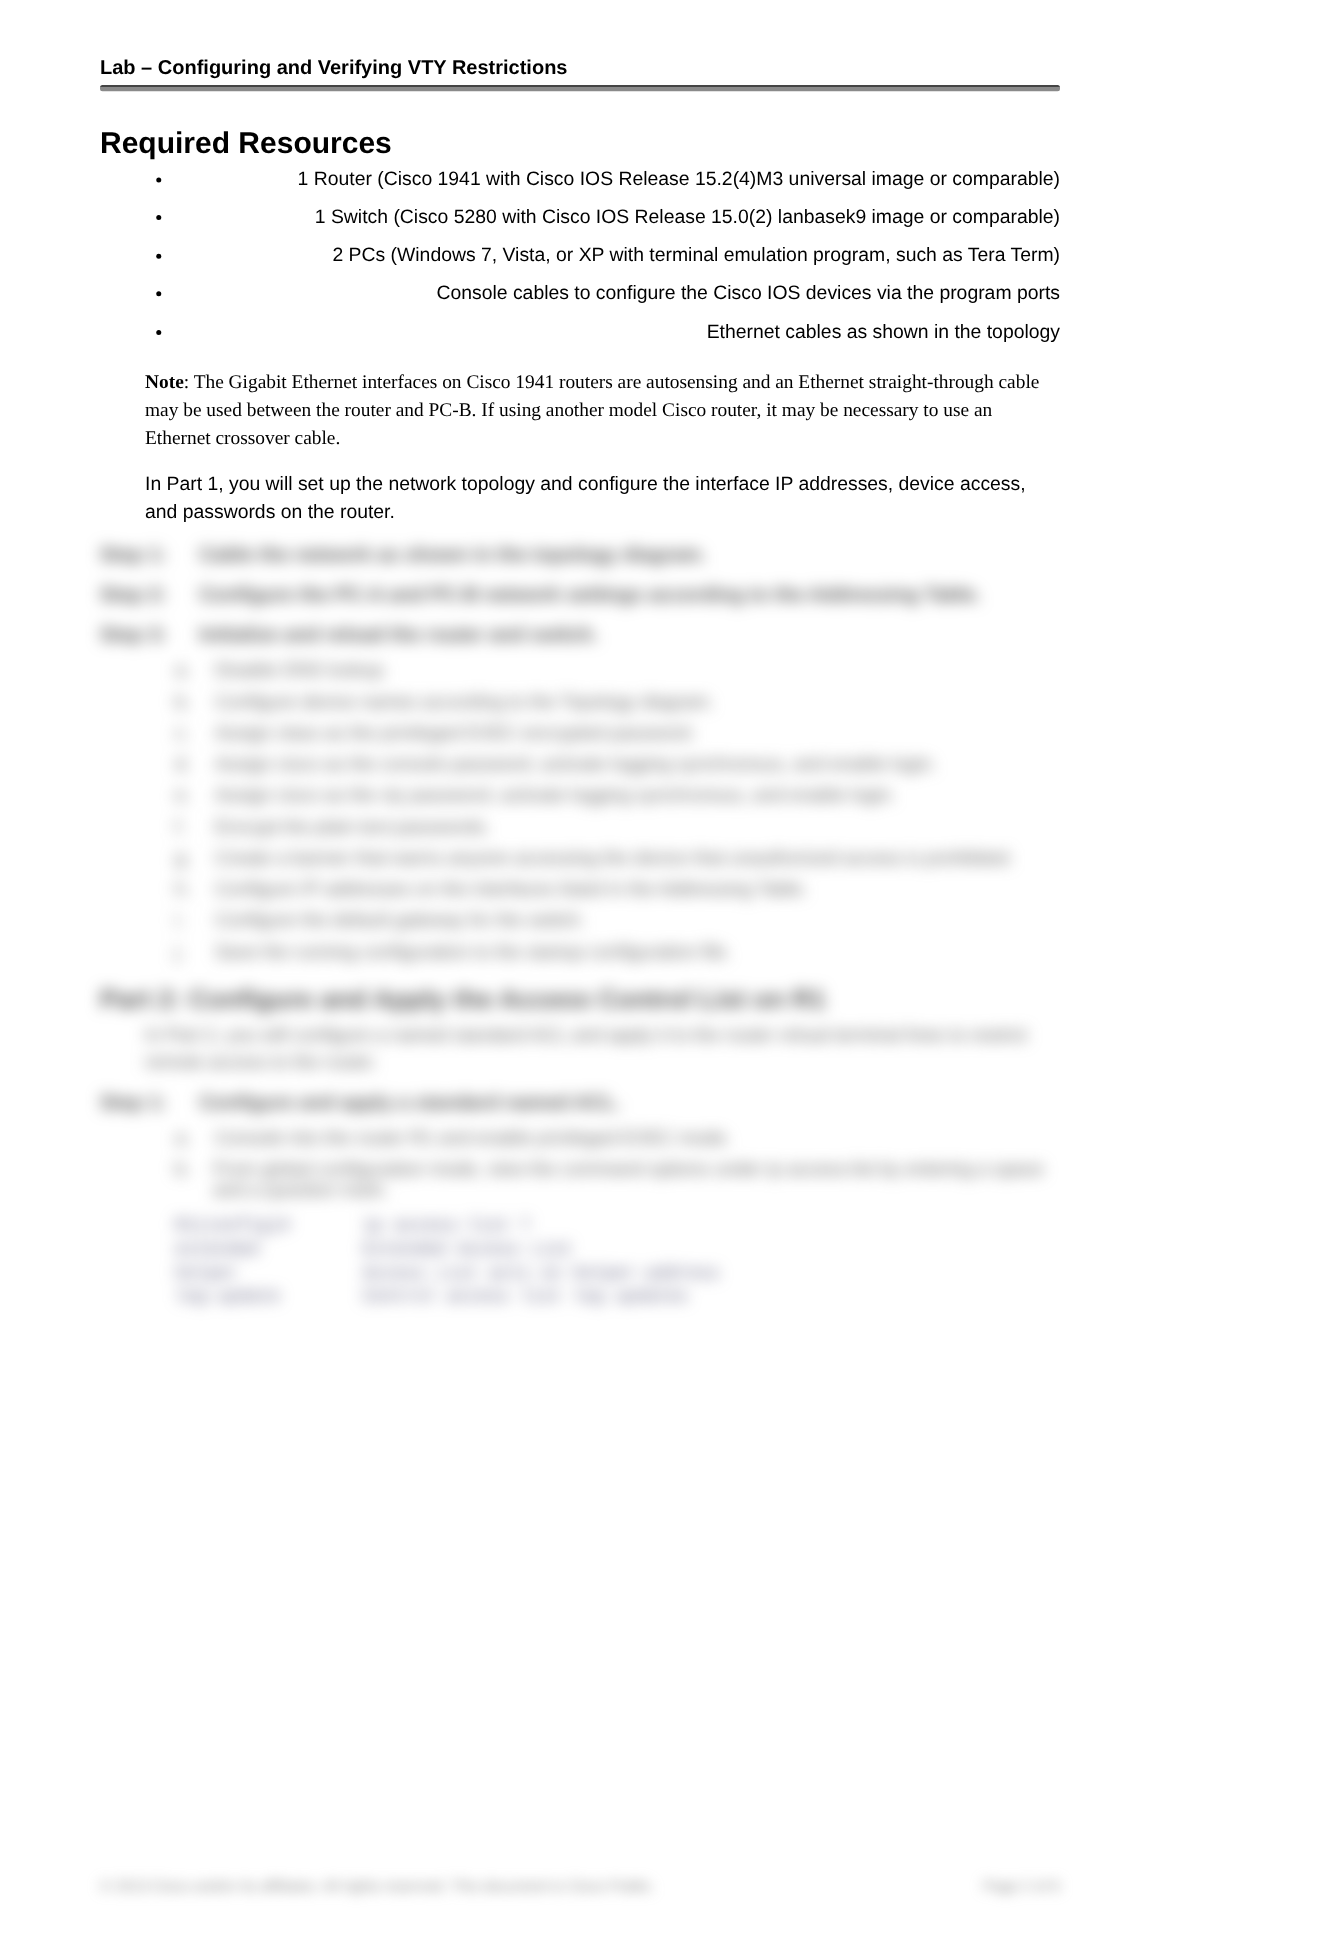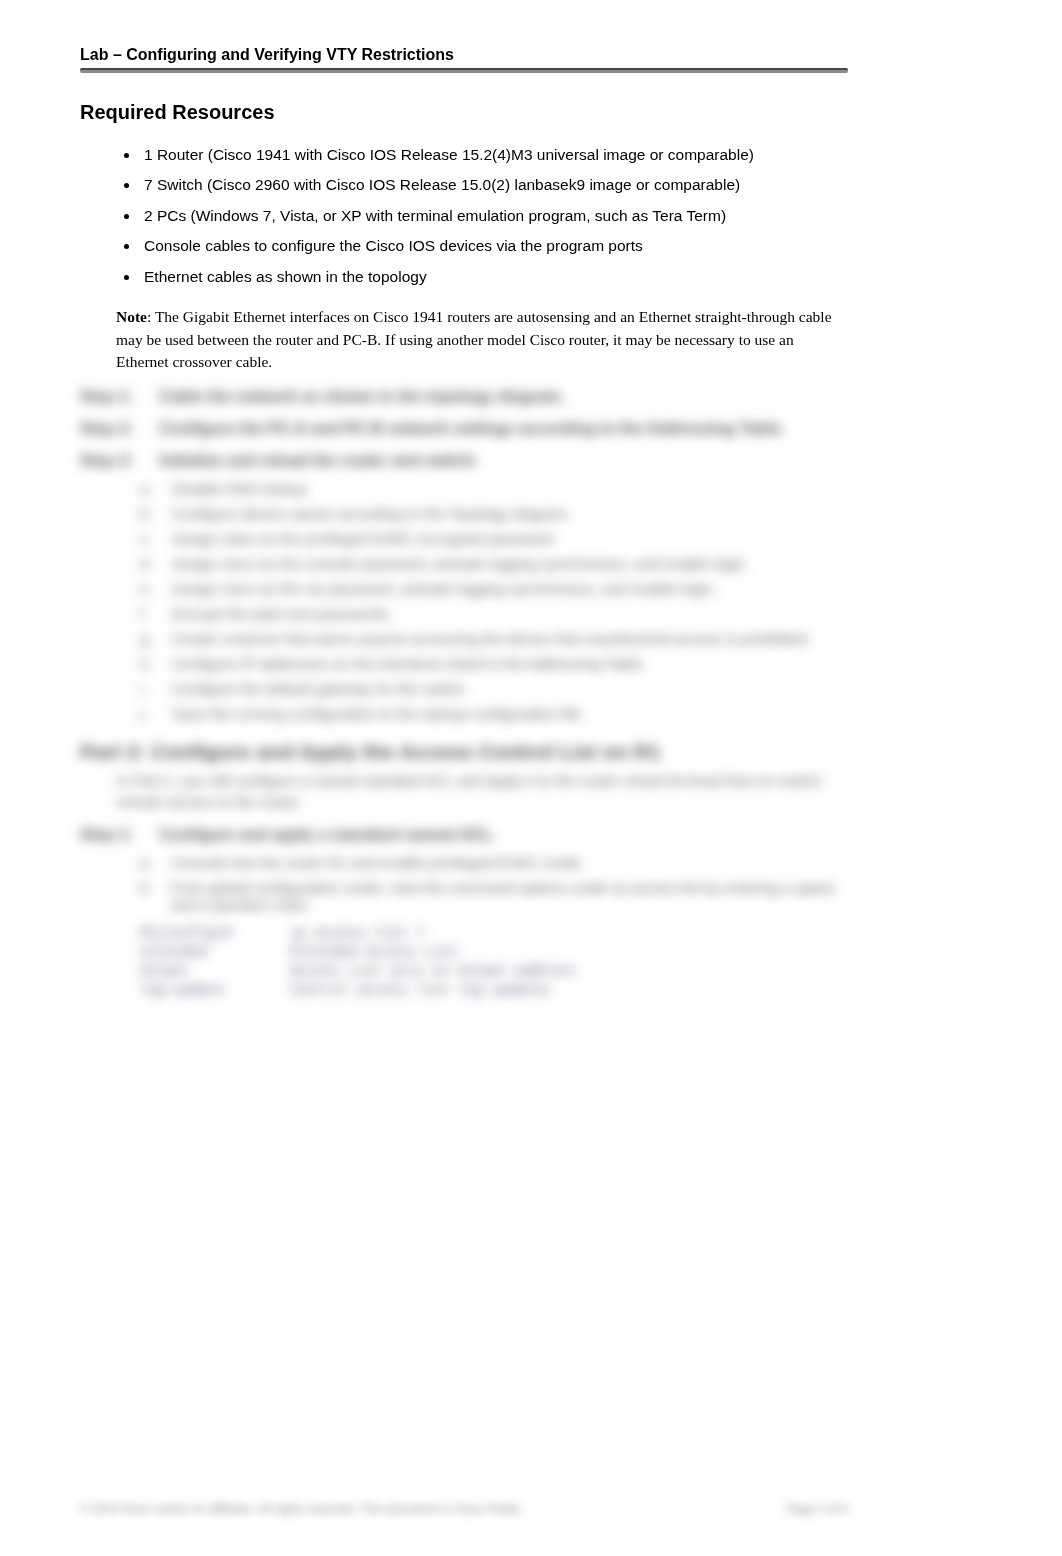--- a/index.html
+++ b/index.html
@@ -5,24 +5,24 @@
   * { box-sizing: border-box; margin: 0; padding: 0; }
   html, body { width: 1062px; background: #fff; font-family: Arial, Helvetica, sans-serif; color: #000; }
   .page { width: 928px; min-height: 1556px; padding: 46px 80px 40px 80px; position: relative; }
   .running-header { font-size: 16px; font-weight: bold; margin-bottom: 4px; }
   .header-rule {
     height: 5px;
     background: linear-gradient(to bottom, #444 0%, #444 40%, #8a8a8a 40%, #8a8a8a 100%);
     border-radius: 2px;
     margin-bottom: 28px;
   }
-  .h2 { font-size: 20px; font-weight: bold; margin-bottom: 16px; }
+  .h2 { font-size: 24px; font-weight: bold; margin-bottom: 0; }
   .h1 { font-size: 24px; font-weight: bold; margin: 18px 0 10px 0; }
   .body-text { font-size: 15.5px; line-height: 1.45; margin: 0 0 14px 36px; }
-  ul.resources { list-style: disc; margin: 0 0 14px 60px; }
+  ul.resources { list-style: disc; margin: 0 0 14px 60px; text-align: right; }
   ul.resources li { font-size: 15.5px; line-height: 1.45; padding: 4px 0 4px 4px; }
   .note { font-size: 15.5px; line-height: 1.45; margin: 0 0 14px 36px; font-family: Liberation Serif, serif; }
   .note .bold { font-weight: bold; }
 
   
   .blur-block { filter: blur(6px); -webkit-filter: blur(6px); user-select: none; }
   .step-row { display: flex; gap: 26px; margin: 14px 0 10px 0; align-items: baseline; }
   .step-lbl { font-size: 16px; font-weight: bold; color: #555; }
   .step-txt { font-size: 16px; font-weight: bold; color: #555; }
   .sub-list { margin-left: 60px; }
@@ -40,31 +40,32 @@
 
 <div class="page">
 
   <div class="running-header">Lab – Configuring and Verifying VTY Restrictions</div>
   <div class="header-rule"></div>
 
   <div class="h2">Required Resources</div>
 
   <ul class="resources">
     <li>1 Router (Cisco 1941 with Cisco IOS Release 15.2(4)M3 universal image or comparable)</li>
-    <li>7 Switch (Cisco 2960 with Cisco IOS Release 15.0(2) lanbasek9 image or comparable)</li>
+    <li>1 Switch (Cisco 5280 with Cisco IOS Release 15.0(2) lanbasek9 image or comparable)</li>
     <li>2 PCs (Windows 7, Vista, or XP with terminal emulation program, such as Tera Term)</li>
     <li>Console cables to configure the Cisco IOS devices via the program ports</li>
     <li>Ethernet cables as shown in the topology</li>
   </ul>
 
   <p class="note">
     <span class="bold">Note</span><span>: The Gigabit Ethernet interfaces on Cisco 1941 routers are autosensing and an Ethernet straight-through cable may be used between the router and PC-B. If using another model Cisco router, it may be necessary to use an Ethernet crossover cable.</span>
   </p>
 
 
+  <p class="body-text">In Part 1, you will set up the network topology and configure the interface IP addresses, device access, and passwords on the router.</p>
 
   <div class="blur-block">
 
     <div class="step-row">
       <span class="step-lbl">Step 1:</span>
       <span class="step-txt">Cable the network as shown in the topology diagram.</span>
     </div>
     <div class="step-row">
       <span class="step-lbl">Step 2:</span>
       <span class="step-txt">Configure the PC-A and PC-B network settings according to the Addressing Table.</span>

